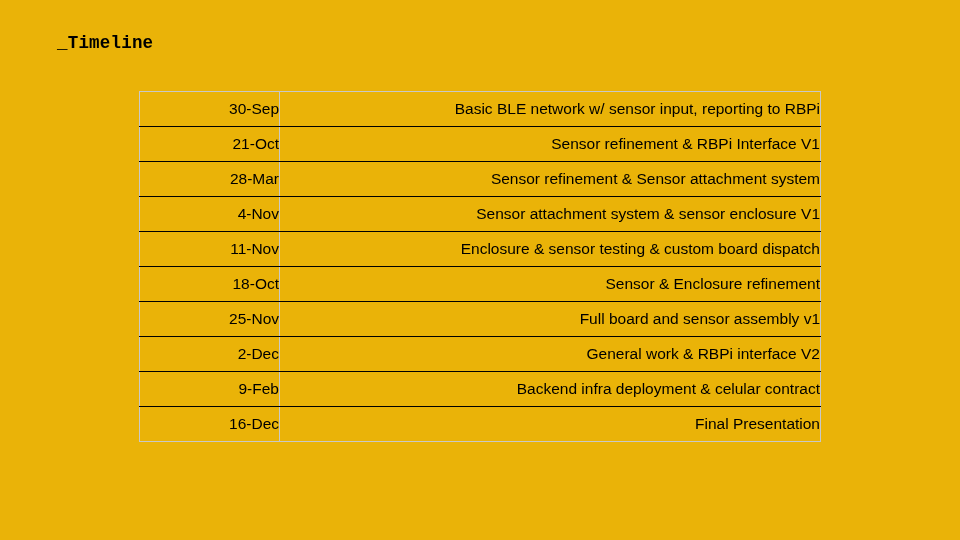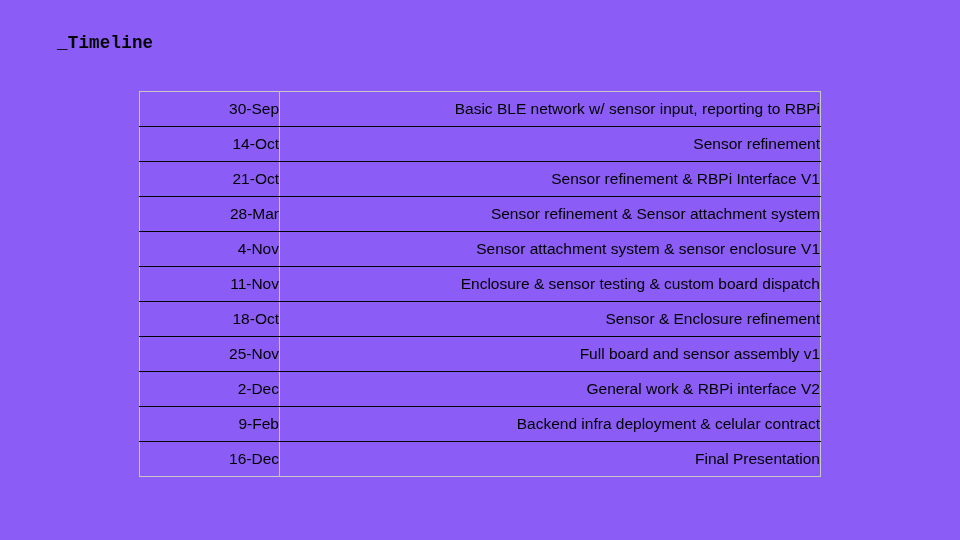--- a/index.html
+++ b/index.html
@@ -12,21 +12,21 @@
     width: 960px;
     height: 540px;
     overflow: hidden;
     font-family: "Liberation Sans", sans-serif;
     -webkit-font-smoothing: antialiased;
   }
   .slide {
     position: relative;
     width: 960px;
     height: 540px;
-    background: #8b5cf6;
+    background: #eab308;
   }
   .slide-title {
     position: absolute;
     left: 57px;
     top: 33px;
     font-family: "Liberation Mono", "DejaVu Sans Mono", monospace;
     font-weight: bold;
     font-size: 17.5px;
     letter-spacing: 0.2px;
     color: #000000;
@@ -85,24 +85,20 @@
       <colgroup>
         <col class="col-date">
         <col class="col-desc">
       </colgroup>
       <tbody>
           <tr>
             <td class="cell-date">30-Sep</td>
             <td class="cell-desc">Basic BLE network w/ sensor input, reporting to RBPi</td>
           </tr>
           <tr>
-            <td class="cell-date">14-Oct</td>
-            <td class="cell-desc">Sensor refinement</td>
-          </tr>
-          <tr>
             <td class="cell-date">21-Oct</td>
             <td class="cell-desc">Sensor refinement &amp; RBPi Interface V1</td>
           </tr>
           <tr>
             <td class="cell-date">28-Mar</td>
             <td class="cell-desc">Sensor refinement &amp; Sensor attachment system</td>
           </tr>
           <tr>
             <td class="cell-date">4-Nov</td>
             <td class="cell-desc">Sensor attachment system &amp; sensor enclosure V1</td>

